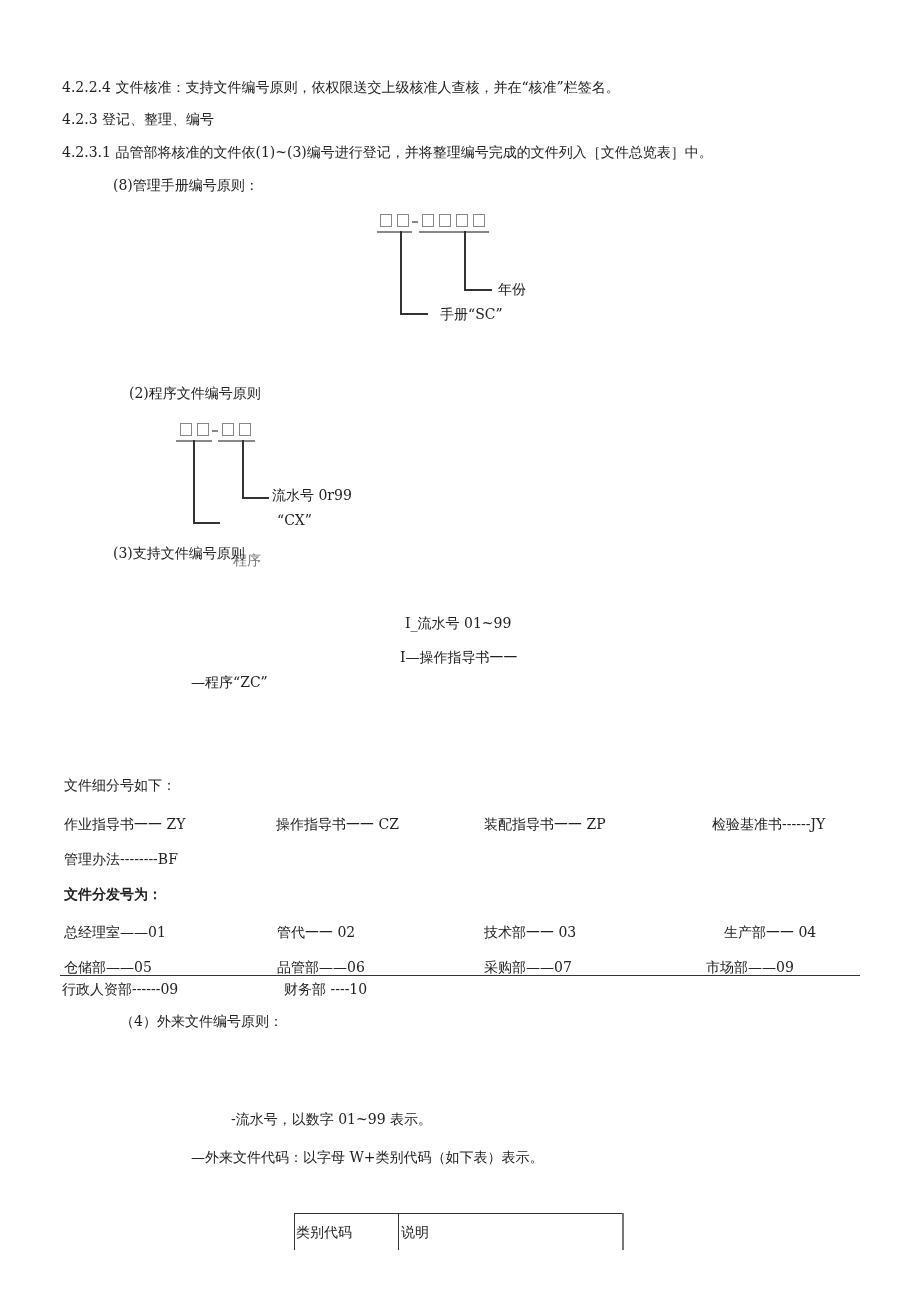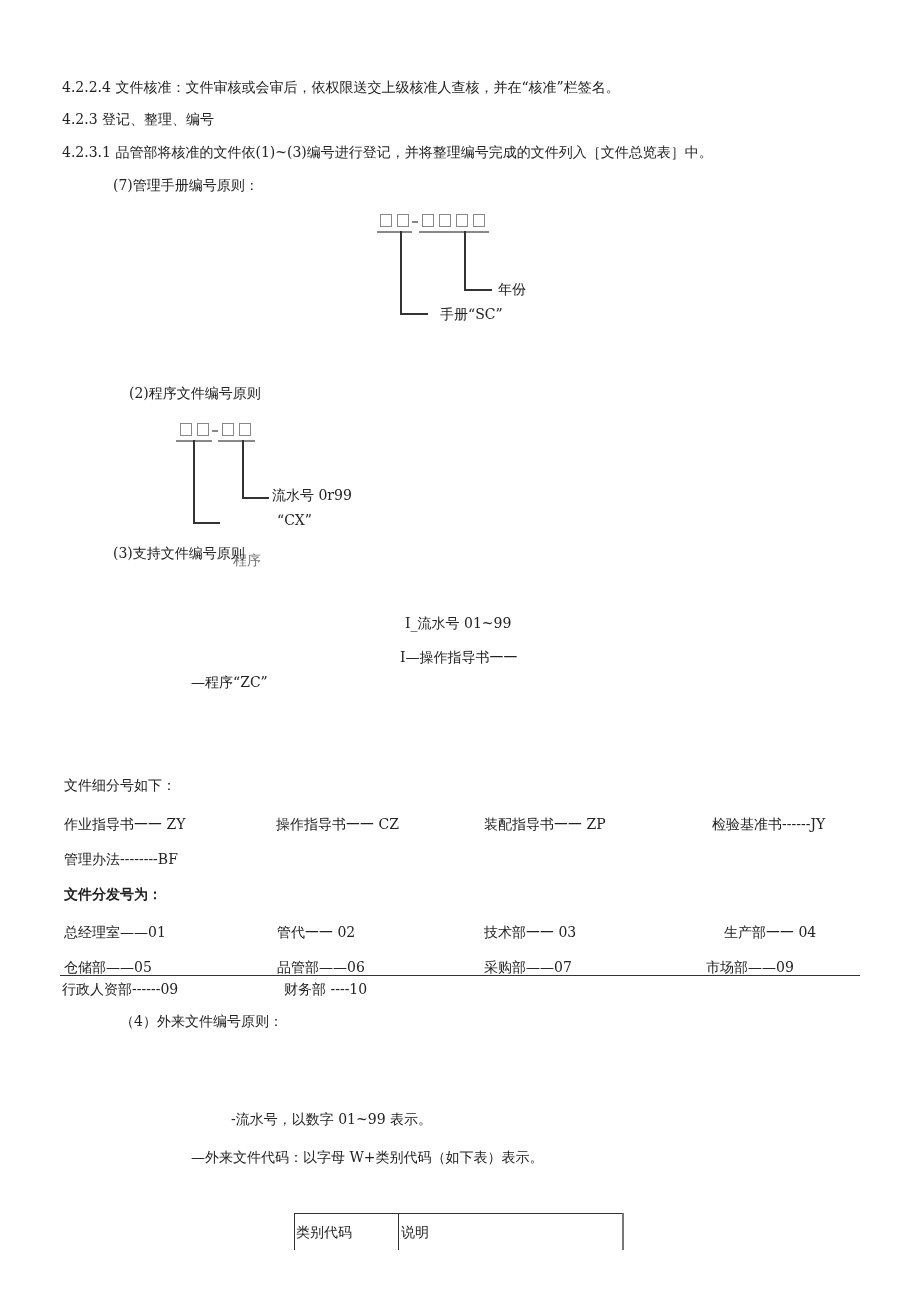--- a/index.html
+++ b/index.html
@@ -10,25 +10,25 @@
   .line { position:absolute; background:#333; }
   .box { position:absolute; border:1.5px solid #888; box-sizing:border-box; }
   .uline { position:absolute; height:1.5px; background:#888; }
   .dash { position:absolute; height:1.5px; background:#888; }
   .gray { color:#777;margin-top:40px; }
   .vb { position:absolute; width:1px; background:#333; }
 </style>
 </head>
 <body>
 
-<div class="t" style="left:62px;top:78px;">4.2.2.4 文件核准：文件审核或会审后，依权限送交上级核准人查核，并在“核准”栏签名。</div>
+<div class="t" style="left:62px;top:78px;">4.2.2.4 文件核准：支持文件编号原则，依权限送交上级核准人查核，并在“核准”栏签名。</div>
 <div class="t h" style="left:62px;top:110px;">4.2.3 登记、整理、编号</div>
 <div class="t" style="left:62px;top:143px;">4.2.3.1 品管部将核准的文件依(1)~(3)编号进行登记，并将整理编号完成的文件列入［文件总览表］中。</div>
 
-<div class="t" style="left:113px;top:176px;">(7)管理手册编号原则：</div>
+<div class="t" style="left:113px;top:176px;">(8)管理手册编号原则：</div>
 <div>
   <div class="box" style="left:380px;top:214px;width:12px;height:13px;"></div>
   <div class="box" style="left:397px;top:214px;width:12px;height:13px;"></div>
   <div class="dash" style="left:412px;top:221px;width:6px;"></div>
   <div class="box" style="left:422px;top:214px;width:12px;height:13px;"></div>
   <div class="box" style="left:439px;top:214px;width:12px;height:13px;"></div>
   <div class="box" style="left:456px;top:214px;width:12px;height:13px;"></div>
   <div class="box" style="left:473px;top:214px;width:12px;height:13px;"></div>
   <div class="uline" style="left:377px;top:231px;width:35px;"></div>
   <div class="uline" style="left:419px;top:231px;width:70px;"></div>

